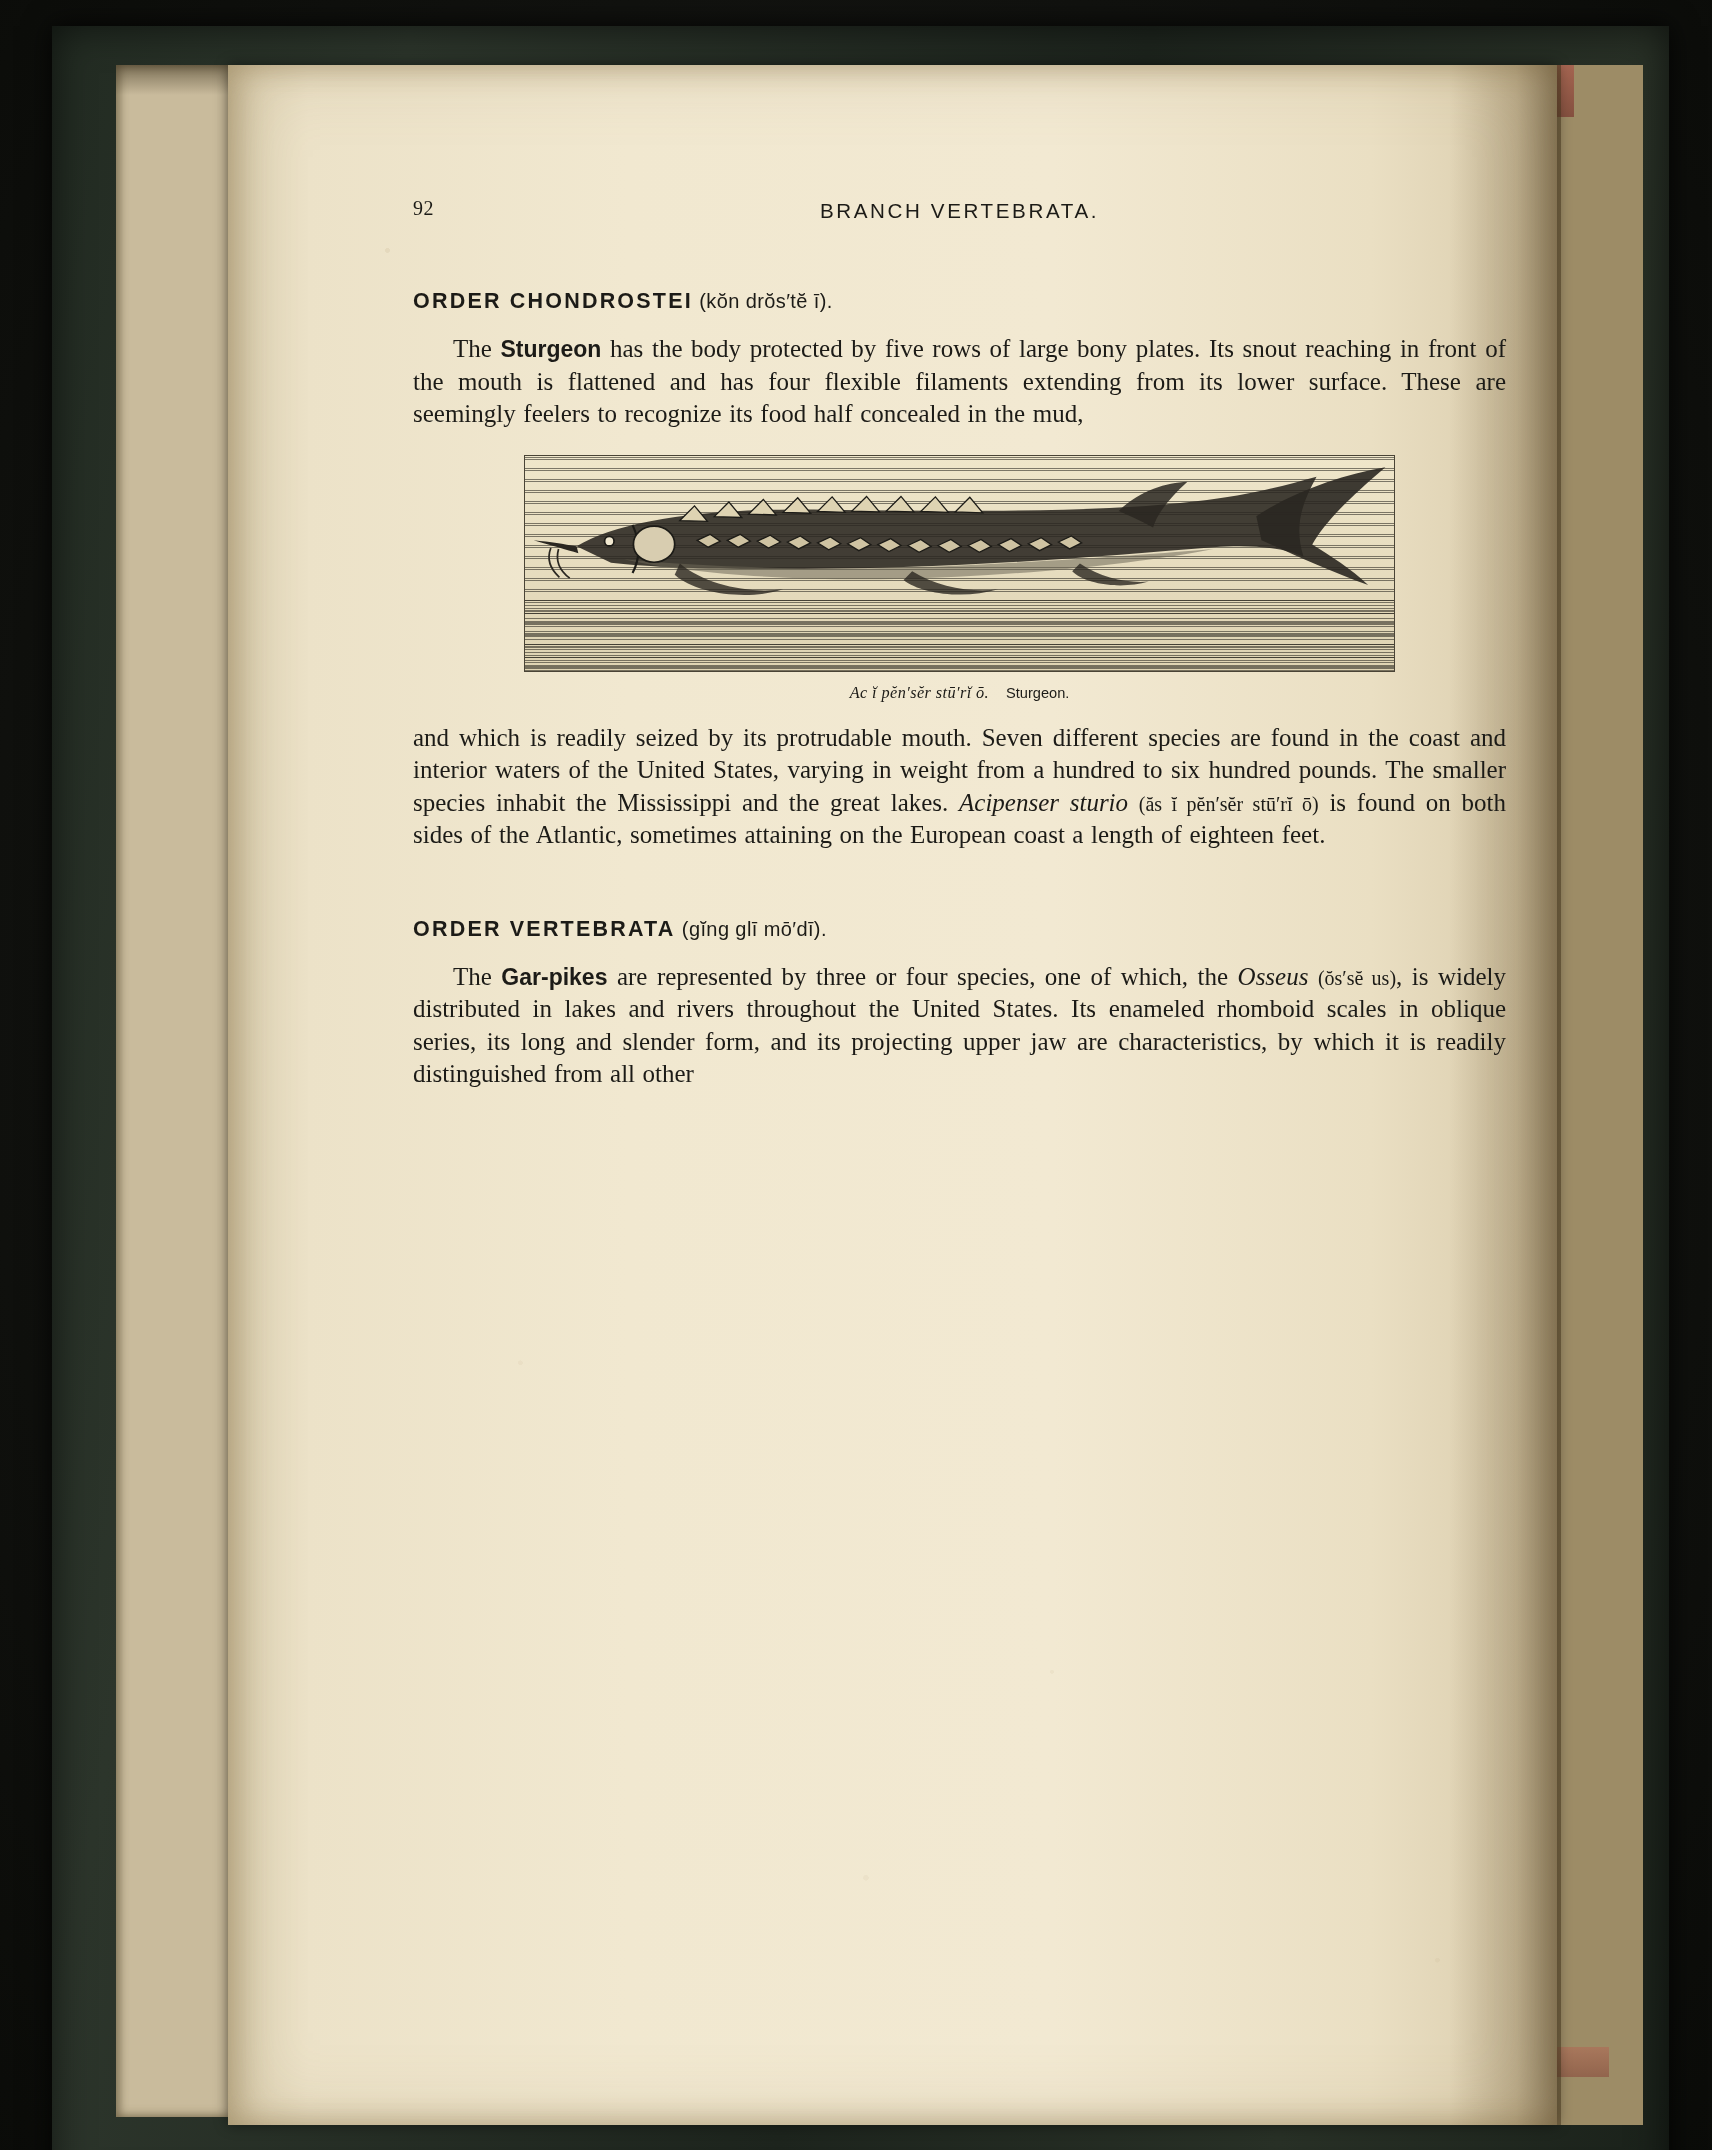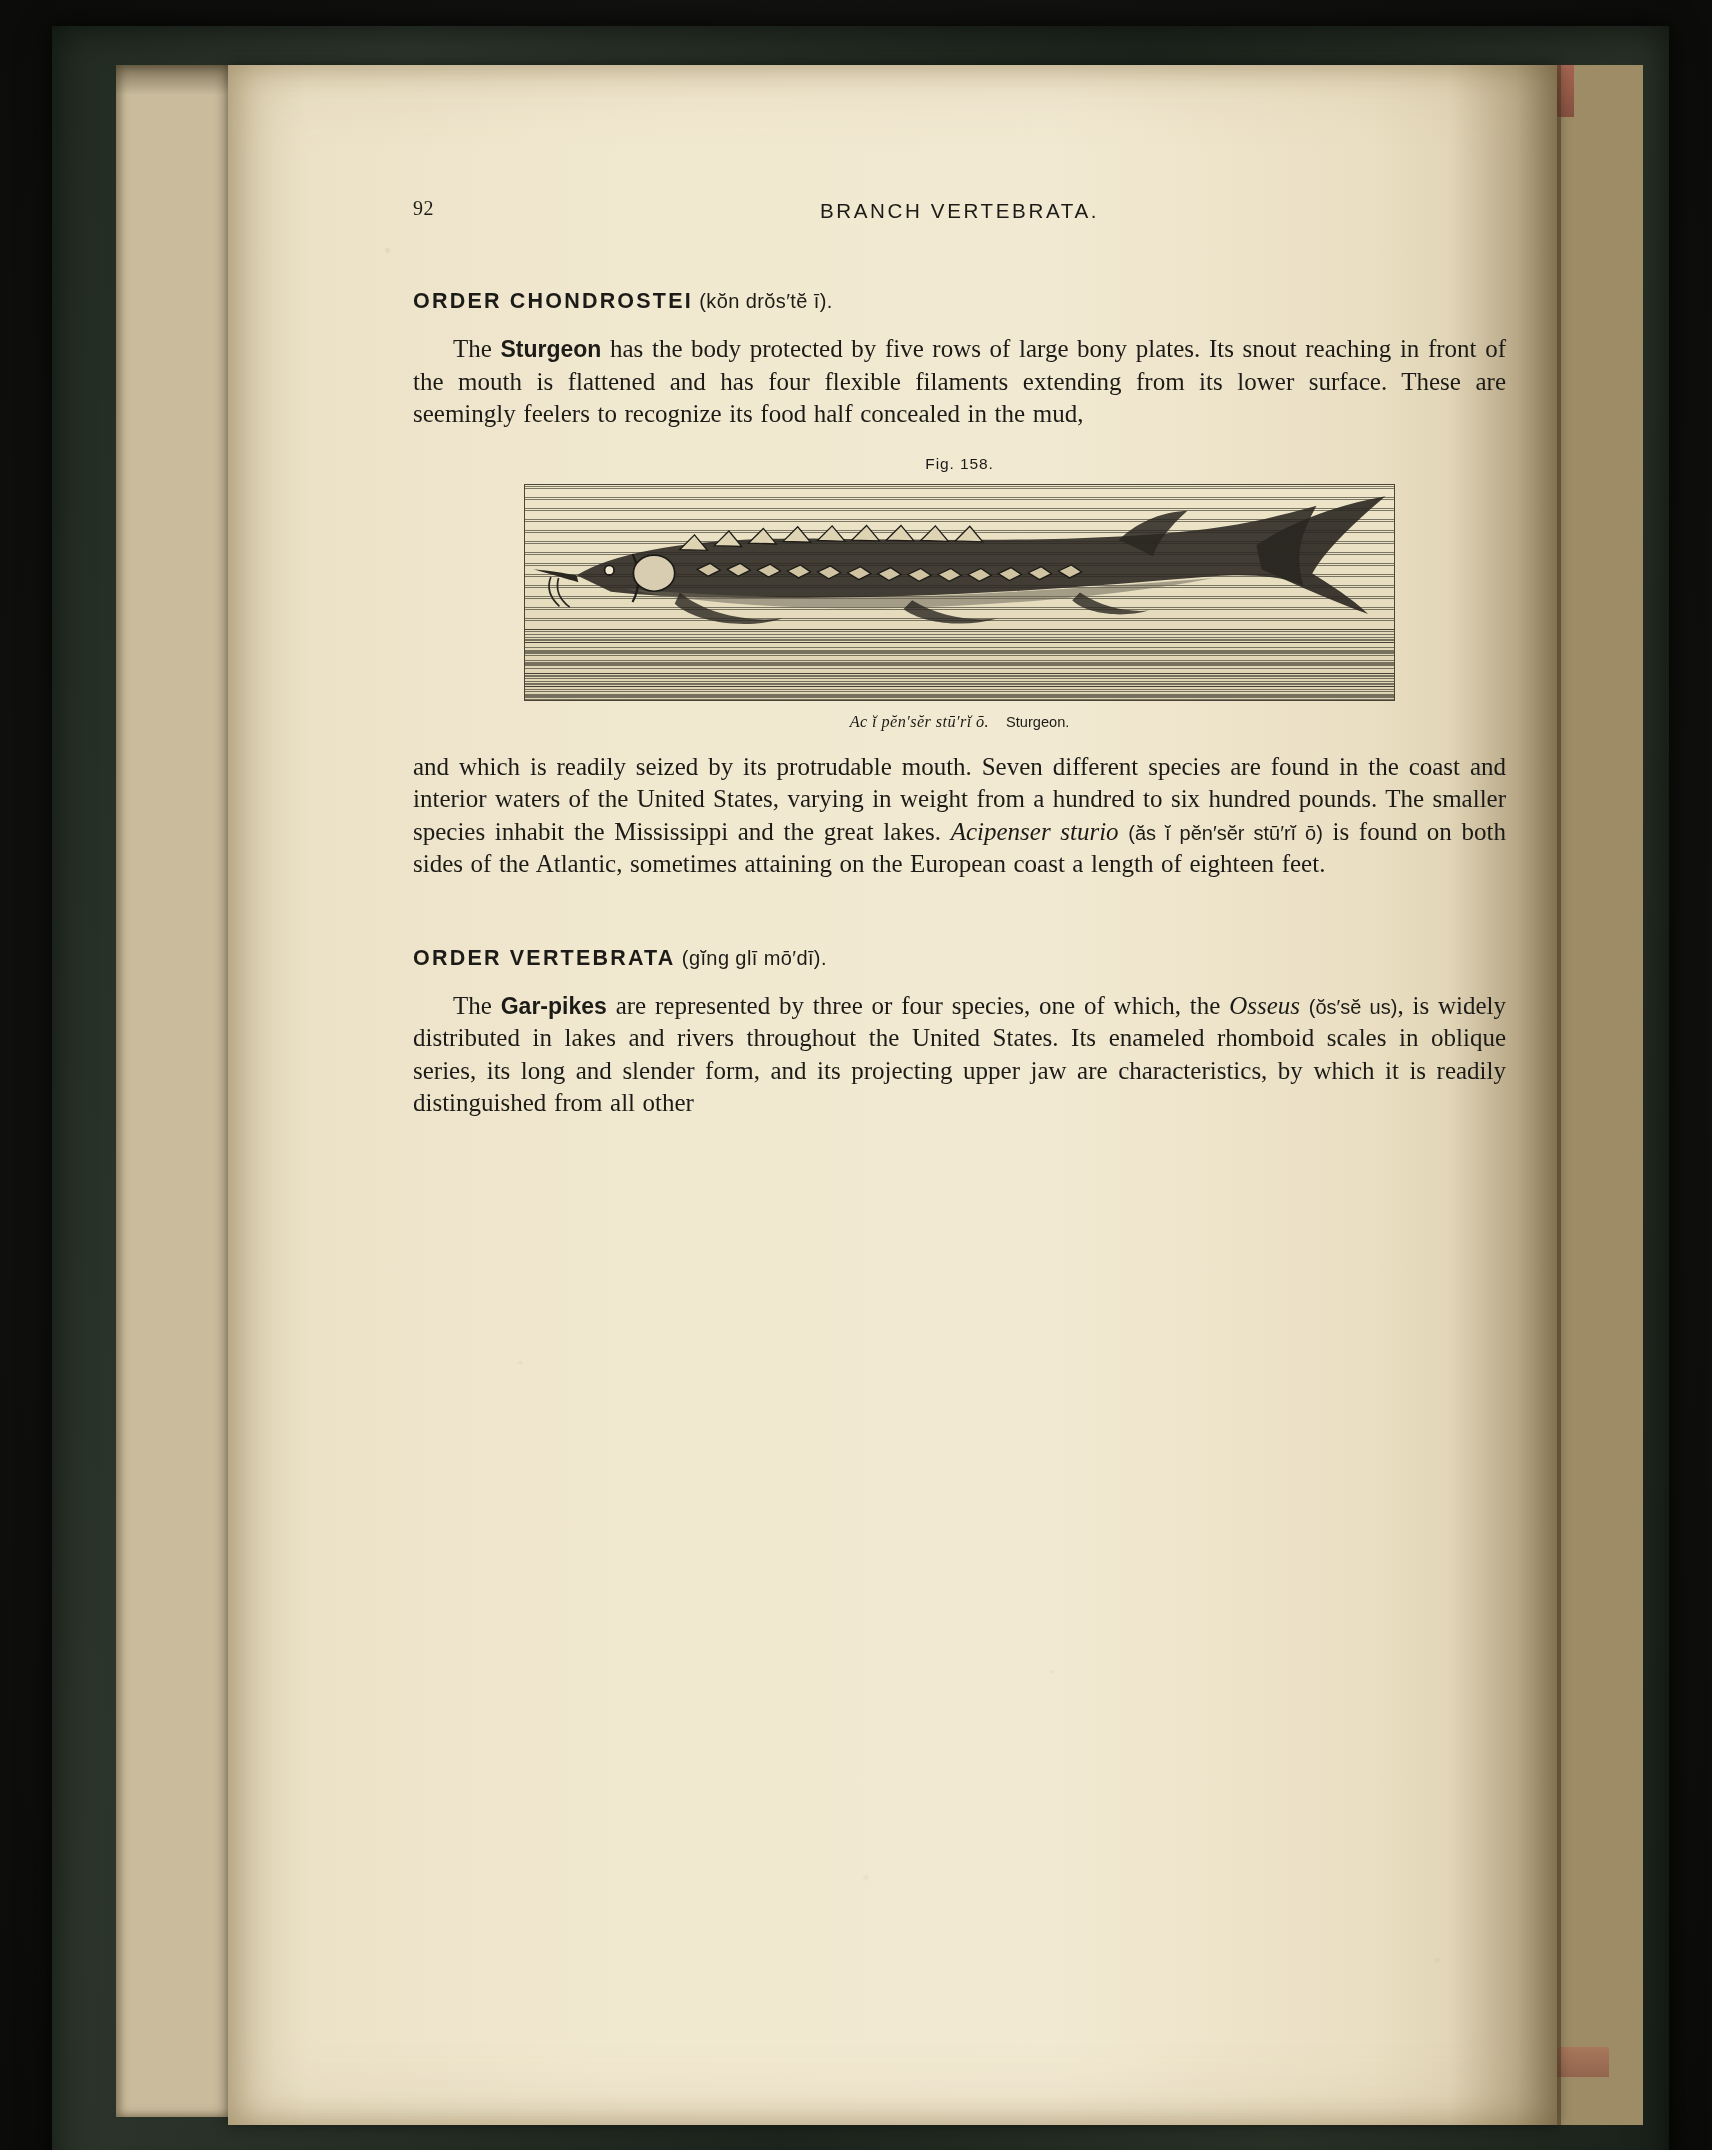--- a/index.html
+++ b/index.html
@@ -188,21 +188,21 @@
     line-height: 1.30;
     text-align: justify;
     text-align-last: left;
     margin: 19px 0 0 0;
     word-spacing: 1.3px;
   }
   p.body.indent { text-indent: 40px; }
   p.body b { font-family: "Liberation Sans", sans-serif; font-weight: 700; font-size: 23px; }
   p.body i { font-style: italic; }
   p.body .pron {
-    font-family: Liberation Sans, sans-serif;
+    font-family: Liberation Serif, serif;
     font-size: 20px;
   }
 
   
   figure.plate {
     margin: 24px 0 0 0;
     text-align: center;
   }
   .fig-label {
     font-family: "Liberation Sans", sans-serif;
@@ -289,23 +289,20 @@
       </div>
 
       <div class="order-heading">
         <span class="oname">ORDER CHONDROSTEI</span>
         <span class="opron">(kŏn drŏs′tĕ ī).</span>
       </div>
 
       <p class="body indent"><span>The </span><b>Sturgeon</b><span> has the body protected by five rows of large bony plates.  Its snout reaching in front of the mouth is flattened and has four flexible filaments extending from its lower surface.  These are seemingly feelers to recognize its food half concealed in the mud,</span></p>
 
       <figure class="plate">
-        <div class="fig-label">
-          <span>Fig. 158.</span>
-        </div>
 
         <div class="engraving">
           <div class="sky"></div>
           <div class="water"></div>
           <svg viewBox="0 0 2020 500" preserveAspectRatio="none">
 
             <path d="M120 210 C 220 150, 420 120, 700 125 C 1050 130, 1350 130, 1560 105 C 1680 92, 1760 70, 1840 48
                      C 1800 120, 1790 170, 1810 235
                      C 1770 215, 1700 205, 1600 212
                      C 1400 228, 1150 250, 880 258

